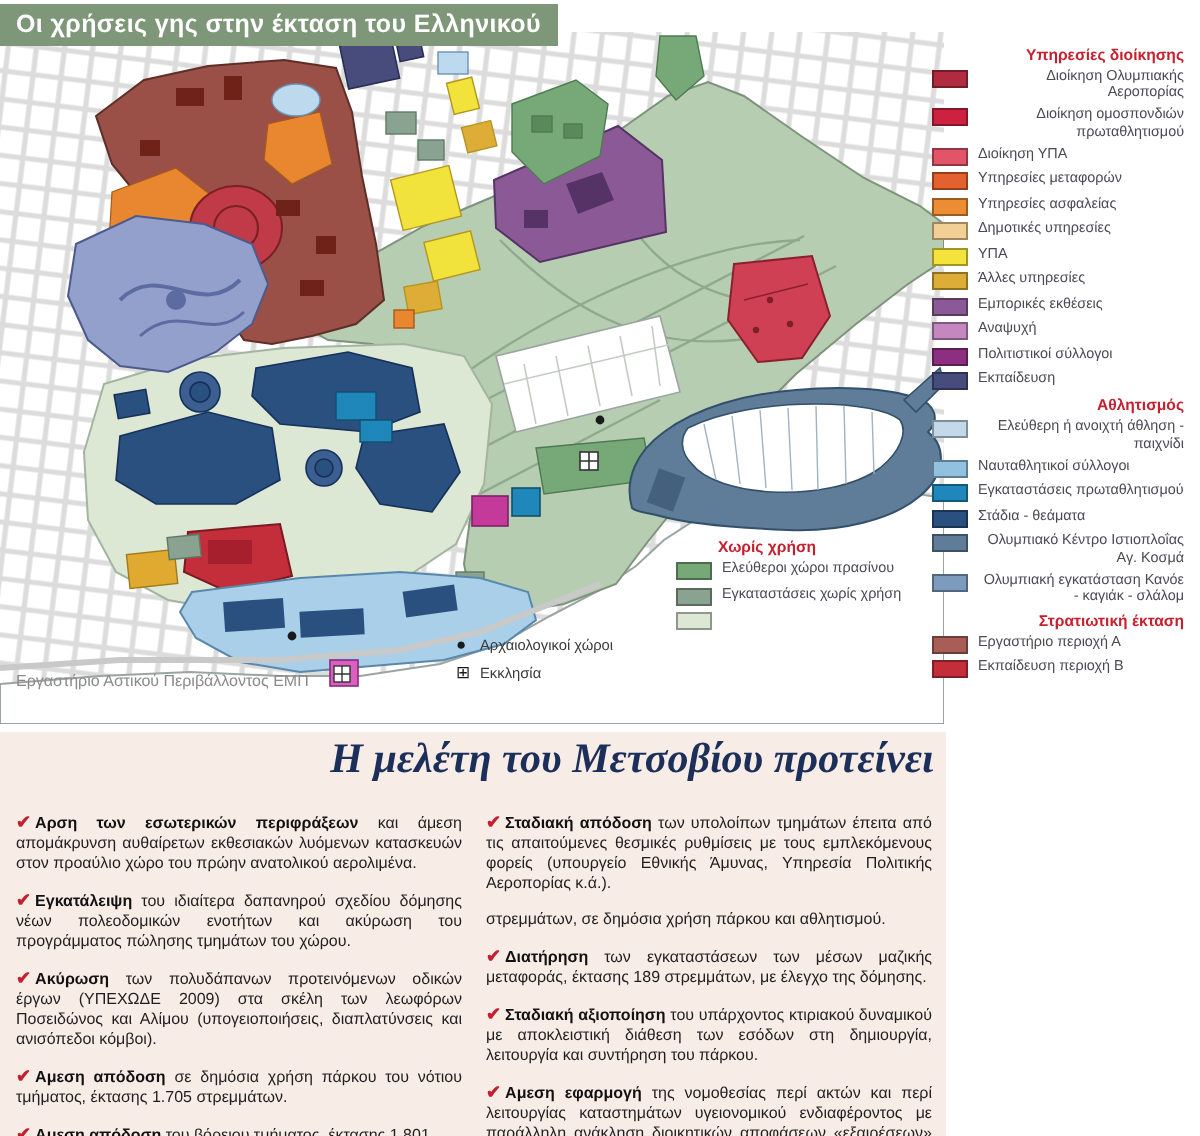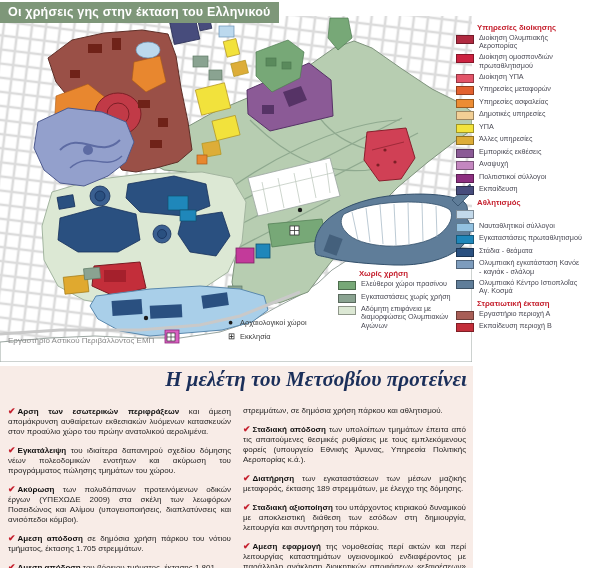--- a/index.html
+++ b/index.html
@@ -2,21 +2,21 @@
 <html><head>
 <meta charset="utf-8">
 <style>
   html,body{margin:0;padding:0;background:#fff;}
   body{width:600px;height:568px;overflow:hidden;font-family:"Liberation Sans",sans-serif;position:relative;}
   .map-panel{position:relative;width:600px;height:362px;background:#fff;border-radius:15px;}
   .map-svg{position:absolute;left:0;top:0;}
   .map-title{position:absolute;left:0;top:2px;background:#7e9779;color:#fff;
     font-size:12.5px;font-weight:bold;padding:3px 9px 4px 8px;letter-spacing:.2px;z-index:5;}
   
-  .legend-right{position:absolute;right:18px;top:20px;width:126px;z-index:4;}
+  .legend-right{position:absolute;right:8px;top:20px;width:126px;z-index:4;text-align:right;}
   .lg-header{color:#c5202e;font-weight:bold;font-size:7.8px;margin:3px 0 2px 21px;}
   .lg-item{display:flex;align-items:flex-start;margin-bottom:2.5px;}
   .sw{flex:0 0 16px;height:7px;border:1px solid rgba(0,0,0,.35);margin:1px 5px 0 0;}
   .lb{font-size:7.2px;line-height:1.18;color:#4a4a55;}
   
   .legend-mid{position:absolute;left:338px;top:266px;width:136px;z-index:4;}
   
   .map-symbols{position:absolute;left:228px;top:317px;z-index:4;}
   .sym-row{display:flex;align-items:center;margin-bottom:4px;}
   .sym-glyph{font-size:8.5px;color:#1a1a1a;width:12px;}
@@ -248,41 +248,42 @@
         <span class="lb">Πολιτιστικοί σύλλογοι</span>
       </div>
     <div class="lg-item">
         <span class="sw" style="background-color: rgb(71, 76, 124);"></span>
         <span class="lb">Εκπαίδευση</span>
       </div>
 
     <div class="lg-header">Αθλητισμός</div>
     <div class="lg-item">
         <span class="sw" style="background-color: rgb(195, 217, 234);"></span>
+        <span class="lb">Ελεύθερη ή ανοιχτή άθληση - παιχνίδι</span>
       </div>
     <div class="lg-item">
         <span class="sw" style="background-color: rgb(146, 193, 224);"></span>
         <span class="lb">Ναυταθλητικοί σύλλογοι</span>
       </div>
     <div class="lg-item">
         <span class="sw" style="background-color: rgb(31, 135, 186);"></span>
         <span class="lb">Εγκαταστάσεις πρωταθλητισμού</span>
       </div>
     <div class="lg-item">
         <span class="sw" style="background-color: rgb(42, 80, 128);"></span>
         <span class="lb">Στάδια - θεάματα</span>
       </div>
     <div class="lg-item">
+        <span class="sw" style="background-color: rgb(95, 125, 153);"></span>
+        <span class="lb">Ολυμπιακό Κέντρο Ιστιοπλοΐας Αγ. Κοσμά</span>
+      </div>
+    <div class="lg-item">
         <span class="sw" style="background-color: rgb(125, 156, 189);"></span>
         <span class="lb">Ολυμπιακή εγκατάσταση Κανόε - καγιάκ - σλάλομ</span>
       </div>
-    <div class="lg-item">
-        <span class="sw" style="background-color: rgb(95, 125, 153);"></span>
-        <span class="lb">Ολυμπιακό Κέντρο Ιστιοπλοΐας Αγ. Κοσμά</span>
-      </div>
 
     <div class="lg-header">Στρατιωτική έκταση</div>
     <div class="lg-item">
         <span class="sw" style="background-color: rgb(168, 94, 86);"></span>
         <span class="lb">Εργαστήριο περιοχή Α</span>
       </div>
     <div class="lg-item">
         <span class="sw" style="background-color: rgb(195, 46, 58);"></span>
         <span class="lb">Εκπαίδευση περιοχή Β</span>
       </div>
@@ -293,21 +294,20 @@
     <div class="lg-item">
         <span class="sw" style="background-color: rgb(119, 168, 119);"></span>
         <span class="lb">Ελεύθεροι χώροι πρασίνου</span>
       </div>
     <div class="lg-item">
         <span class="sw" style="background-color: rgb(138, 163, 145);"></span>
         <span class="lb">Εγκαταστάσεις χωρίς χρήση</span>
       </div>
     <div class="lg-item">
         <span class="sw" style="background-color: rgb(220, 232, 212);"></span>
-        <span class="lb">Αδόμητη επιφάνεια με διαμορφώσεις Ολυμπιακών Αγώνων</span>
       </div>
   </div>
 
   <div class="map-symbols">
     <div class="sym-row">
       <span class="sym-glyph">●</span>
       <span class="sym-label">Αρχαιολογικοί χώροι</span>
     </div>
     <div class="sym-row">
       <span class="sym-glyph">⊞</span>
@@ -324,20 +324,20 @@
 
   <div class="columns">
     <div class="col">
       <p class="bullet"><span class="check">✔</span><span class="lead">Αρση των εσωτερικών περιφράξεων</span><span> και άμεση απομάκρυνση αυθαίρετων εκθεσιακών λυόμενων κατασκευών στον προαύλιο χώρο του πρώην ανατολικού αερολιμένα.</span></p>
       <p class="bullet"><span class="check">✔</span><span class="lead">Εγκατάλειψη</span><span> του ιδιαίτερα δαπανηρού σχεδίου δόμησης νέων πολεοδομικών ενοτήτων και ακύρωση του προγράμματος πώλησης τμημάτων του χώρου.</span></p>
       <p class="bullet"><span class="check">✔</span><span class="lead">Ακύρωση</span><span> των πολυδάπανων προτεινόμενων οδικών έργων (ΥΠΕΧΩΔΕ 2009) στα σκέλη των λεωφόρων Ποσειδώνος και Αλίμου (υπογειοποιήσεις, διαπλατύνσεις και ανισόπεδοι κόμβοι).</span></p>
       <p class="bullet"><span class="check">✔</span><span class="lead">Αμεση απόδοση</span><span> σε δημόσια χρήση πάρκου του νότιου τμήματος, έκτασης 1.705 στρεμμάτων.</span></p>
       <p class="bullet"><span class="check">✔</span><span class="lead">Αμεση απόδοση</span><span> του βόρειου τμήματος, έκτασης 1.801</span></p>
     </div>
     <div class="col">
+      <p class="bullet"><span class="check">✔</span><span class="lead">Σταδιακή απόδοση</span><span> των υπολοίπων τμημάτων έπειτα από τις απαιτούμενες θεσμικές ρυθμίσεις με τους εμπλεκόμενους φορείς (υπουργείο Εθνικής Άμυνας, Υπηρεσία Πολιτικής Αεροπορίας κ.ά.).</span></p>
       <p class="bullet"><span>στρεμμάτων, σε δημόσια χρήση πάρκου και αθλητισμού.</span></p>
-      <p class="bullet"><span class="check">✔</span><span class="lead">Σταδιακή απόδοση</span><span> των υπολοίπων τμημάτων έπειτα από τις απαιτούμενες θεσμικές ρυθμίσεις με τους εμπλεκόμενους φορείς (υπουργείο Εθνικής Άμυνας, Υπηρεσία Πολιτικής Αεροπορίας κ.ά.).</span></p>
       <p class="bullet"><span class="check">✔</span><span class="lead">Διατήρηση</span><span> των εγκαταστάσεων των μέσων μαζικής μεταφοράς, έκτασης 189 στρεμμάτων, με έλεγχο της δόμησης.</span></p>
       <p class="bullet"><span class="check">✔</span><span class="lead">Σταδιακή αξιοποίηση</span><span> του υπάρχοντος κτιριακού δυναμικού με αποκλειστική διάθεση των εσόδων στη δημιουργία, λειτουργία και συντήρηση του πάρκου.</span></p>
       <p class="bullet"><span class="check">✔</span><span class="lead">Αμεση εφαρμογή</span><span> της νομοθεσίας περί ακτών και περί λειτουργίας καταστημάτων υγειονομικού ενδιαφέροντος με παράλληλη ανάκληση διοικητικών αποφάσεων «εξαιρέσεων» οι οποίες έχουν εκδοθεί από το πρώην ΥΠΕΧΩΔΕ.</span></p>
     </div>
   </div>
 </div>
 
 </body></html>

